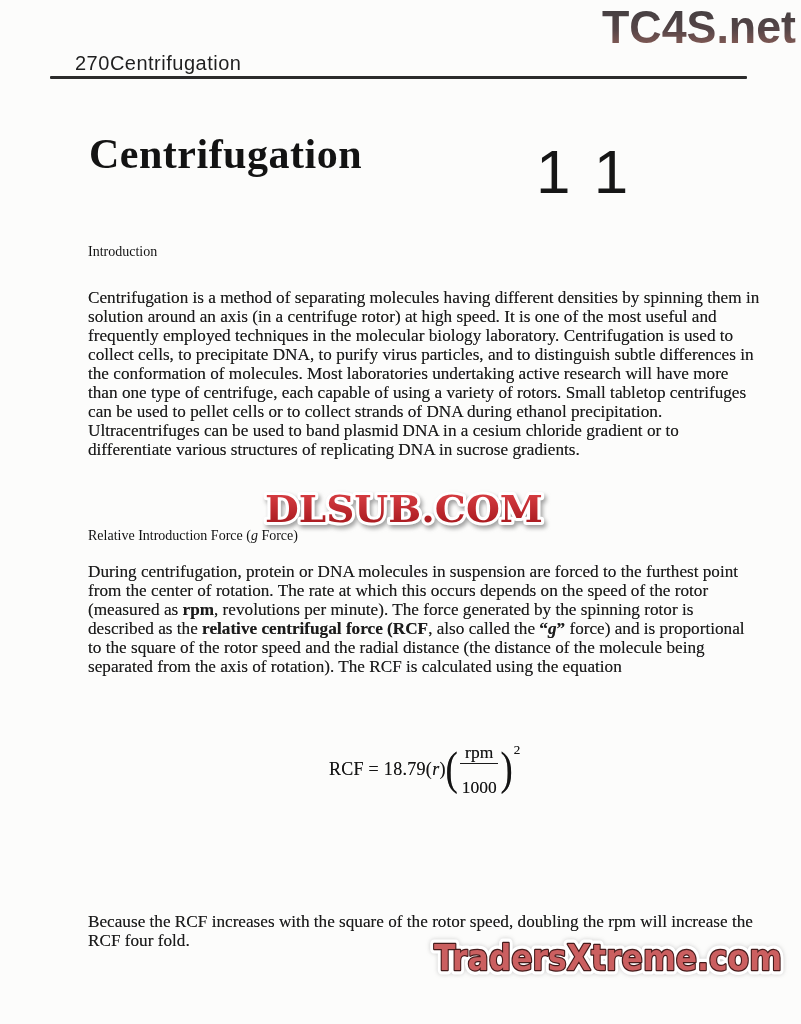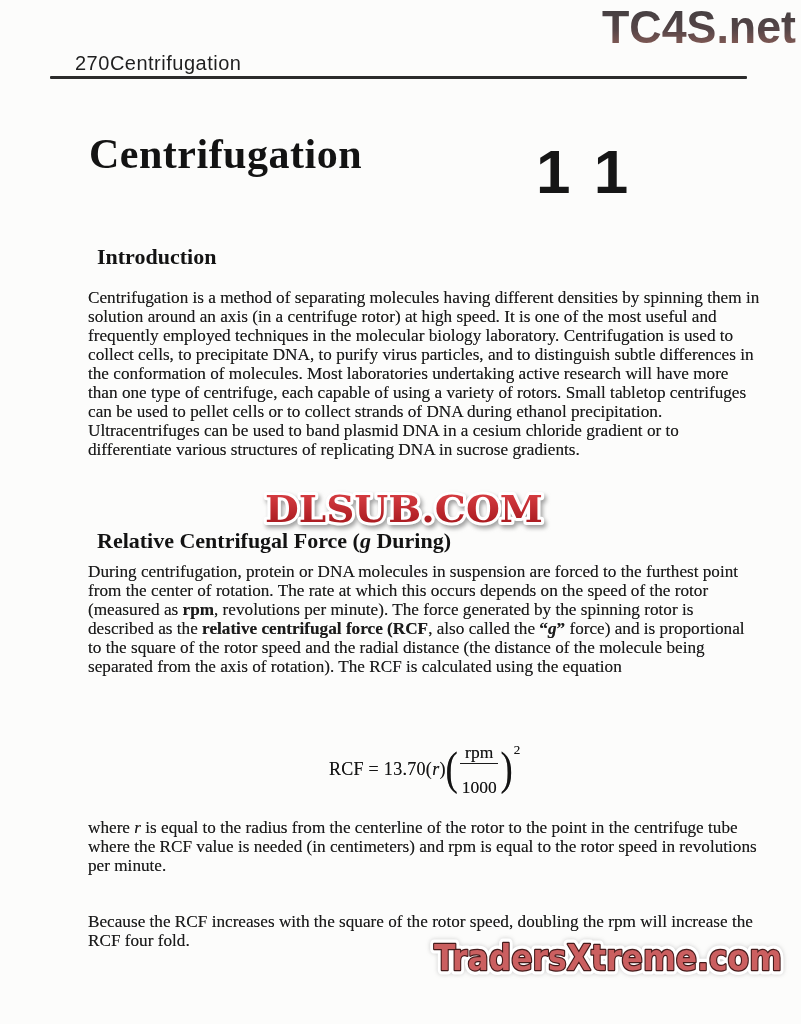--- a/index.html
+++ b/index.html
@@ -43,30 +43,30 @@
     font-weight: bold;
     letter-spacing: 0.5px;
     color: #131313;
   }
   .chapter-number {
     position: absolute;
     left: 536px;
     top: 136px;
     font-family: "Liberation Sans", sans-serif;
     font-size: 62px;
-    font-weight: 700;
+    font-weight: 400;
     letter-spacing: 3px;
     color: #161616;
   }
   
   .section-heading {
     position: absolute;
-    left: 97px;
-    font-size: 22px;
-    font-weight: bold;
+    left: 88px;
+    font-size: 14px;
+    font-weight: normal;
     color: #131313;
   }
   .h-intro { top: 244px; }
   .h-rcf { top: 528px; }
   
   .body-par {
     position: absolute;
     left: 88px;
     width: 672px;
     font-size: 17.2px;
@@ -165,35 +165,34 @@
       <defs>
         <linearGradient id="gradDLSUB" x1="0" y1="0" x2="0" y2="1">
           <stop offset="0%" stop-color="#e2454a"></stop>
           <stop offset="100%" stop-color="#9e1217"></stop>
         </linearGradient>
       </defs>
       <text x="148" y="41" text-anchor="middle" font-family="DejaVu Serif, serif" font-size="38" font-weight="bold" fill="url(#gradDLSUB)" stroke="#ffffff" stroke-width="6" paint-order="stroke" stroke-linejoin="round" textLength="278" lengthAdjust="spacingAndGlyphs">DLSUB.COM</text>
     </svg>
   </div>
 
-  <div class="section-heading h-rcf"><span>Relative Centrifugal Force (</span><span class="i">g</span><span> During)</span></div>
+  <div class="section-heading h-rcf"><span>Relative Introduction Force (</span><span class="i">g</span><span> Force)</span></div>
   <div class="body-par p2"><span>During centrifugation, protein or DNA molecules in suspension are forced to the furthest point from the center of rotation. The rate at which this occurs depends on the speed of the rotor (measured as </span><span class="b">rpm</span><span>, revolutions per minute). The force generated by the spinning rotor is described as the </span><span class="b">relative centrifugal force (RCF</span><span>, also called the </span><span class="b">“</span><span class="b i">g</span><span class="b">”</span><span> force) and is proportional to the square of the rotor speed and the radial distance (the distance of the molecule being separated from the axis of rotation). The RCF is calculated using the equation</span></div>
 
   <div class="equation">
-    <span class="eq-main"><span>RCF = 13.70(</span><span class="eq-var">r</span><span>)</span></span>
+    <span class="eq-main"><span>RCF = 18.79(</span><span class="eq-var">r</span><span>)</span></span>
     <span class="big-paren">(</span>
     <span class="fraction">
       <span class="numerator">rpm</span>
       <span class="denominator">1000</span>
     </span>
     <span class="big-paren">)</span>
     <span class="eq-exponent">2</span>
   </div>
 
-  <div class="body-par p3"><span>where </span><span class="i">r</span><span> is equal to the radius from the centerline of the rotor to the point in the centrifuge tube where the RCF value is needed (in centimeters) and rpm is equal to the rotor speed in revolutions per minute.</span></div>
 
   <div class="body-par p4"><span>Because the RCF increases with the square of the rotor speed, doubling the rpm will increase the RCF four fold.</span></div>
 
   <div class="wm-bottom">
     <svg width="372" height="54" viewBox="0 0 372 54">
       <text x="186" y="40" text-anchor="middle" font-family="DejaVu Sans, sans-serif" font-size="36" font-weight="bold" fill="none" stroke="#ffffff" stroke-width="9" stroke-linejoin="round" textLength="348" lengthAdjust="spacingAndGlyphs">TradersXtreme.com</text>
       <text x="186" y="40" text-anchor="middle" font-family="DejaVu Sans, sans-serif" font-size="36" font-weight="bold" stroke-width="2.5" paint-order="stroke" stroke-linejoin="round" textLength="348" lengthAdjust="spacingAndGlyphs" fill="#cb5f60" stroke="#441a1a">TradersXtreme.com</text>
     </svg>
   </div>
 

